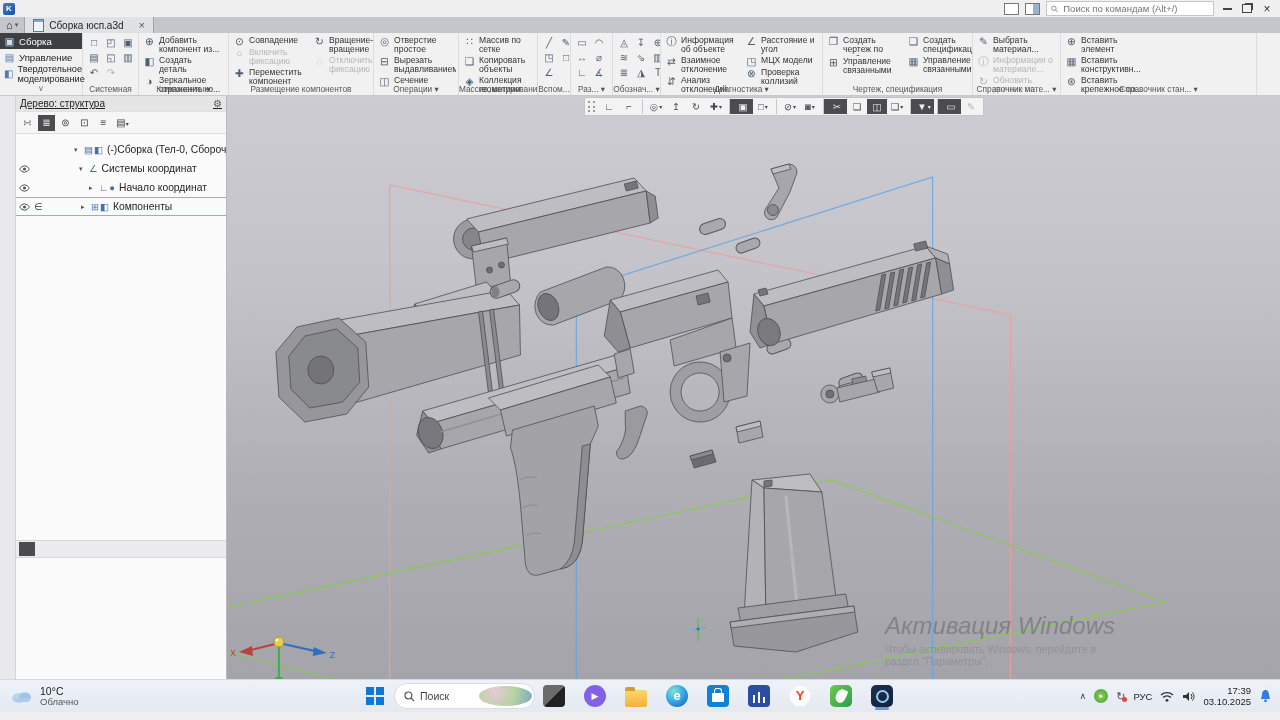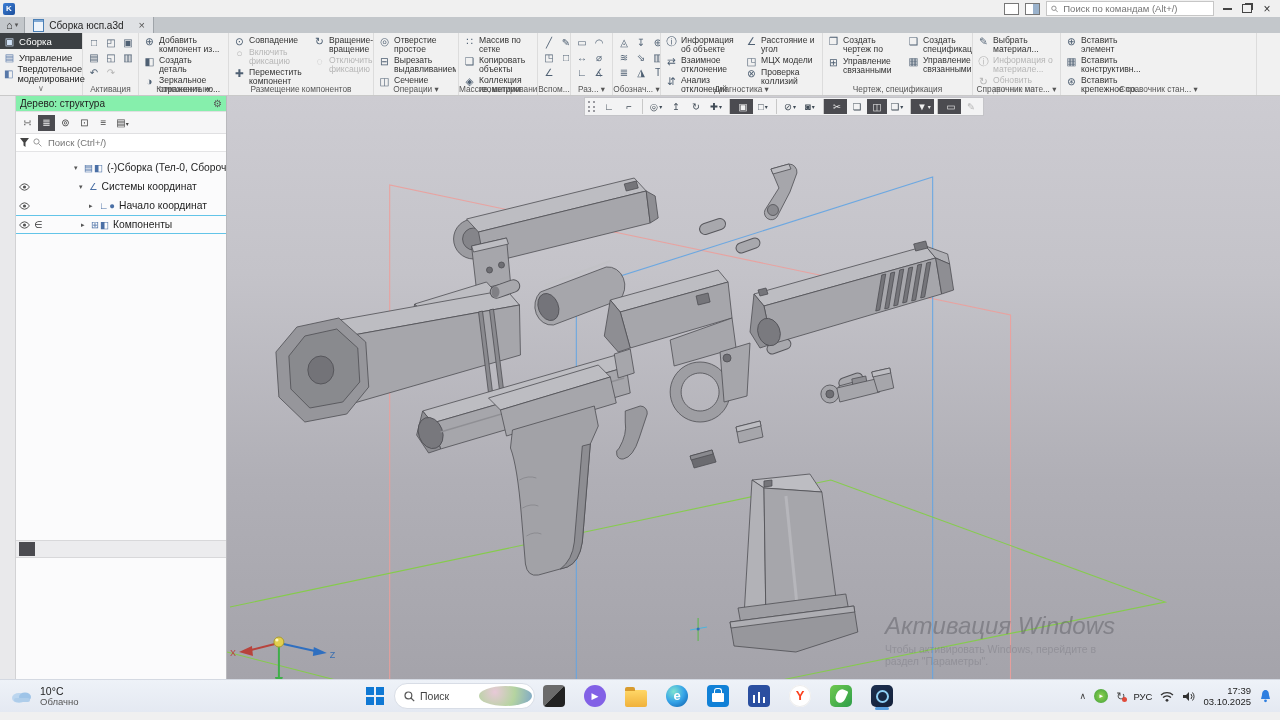--- a/index.html
+++ b/index.html
@@ -58,21 +58,21 @@
   .disabled,.litem.disabled .llabel,.litem.disabled .lglyph{color:#b6b6b6 !important;}
   .rfoot{position:absolute;bottom:0;left:0;right:0;height:11px;font-size:8.3px;color:#555;
          text-align:center;white-space:nowrap;overflow:hidden;}
   
   .main{position:absolute;top:96px;left:0;right:0;bottom:32px;display:flex;}
   .leftstrip{width:15px;flex:none;background:#e9e9eb;border-right:1px solid #d2d2d4;}
   .strip-icn{width:15px;height:17px;font-size:9px;color:#555;text-align:center;line-height:17px;}
   .treepanel{width:210px;flex:none;background:#fbfbfc;border-right:1px solid #b9b9bd;
              display:flex;flex-direction:column;}
   .thead{height:15px;display:flex;align-items:center;padding:0 4px;font-size:10px;color:#222;
-         background:#86efac;border-bottom:1px solid #e0e0e2;}
+         background:#e5e5e5;border-bottom:1px solid #e0e0e2;text-decoration:underline;}
   .thead .ttl{flex:1;}
   .gear{font-size:10px;color:#555;}
   .ttools{height:21px;display:flex;align-items:center;gap:2px;padding:0 3px;background:#f6f6f7;
           border-bottom:1px solid #e0e0e2;}
   .tt-btn{min-width:17px;height:16px;font-size:10px;color:#444;text-align:center;line-height:16px;}
   .tt-btn.dark{background:#4b4b50;color:#f2f2f2;}
   .tt-btn .vdd{display:none;font-size:6px;}
   .tt-btn.dd .vdd{display:inline;}
   .tsearch{height:17px;display:flex;align-items:center;gap:4px;background:#fff;
            border-bottom:1px solid #e4e4e6;padding:0 4px;}
@@ -265,21 +265,21 @@
                 <span class="ribtn">▤</span>
                 <span class="ribtn">◱</span>
                 <span class="ribtn">▥</span>
               </div>
               <div class="irow">
                 <span class="ribtn">↶</span>
                 <span class="ribtn disabled">↷</span>
               </div>
             </div>
           </div>
-          <div class="rfoot">Активация</div>
+          <div class="rfoot">Системная</div>
         </section>
         <section class="rgroup" style="width: 90px;">
           <div class="rbody">
             <div class="rcol">
               <div class="litem">
                 <span class="lglyph">⊕</span>
                 <span class="llabel">Добавить компонент из...</span>
               </div>
               <div class="litem">
                 <span class="lglyph">◧</span>
@@ -530,30 +530,20 @@
       </div>
       <div class="ttools">
 
       <span class="tt-btn"><i style="font-style:normal">∺</i></span>
           <span class="tt-btn dark"><i style="font-style:normal">≣</i></span>
           <span class="tt-btn"><i style="font-style:normal">⊚</i></span>
           <span class="tt-btn"><i style="font-style:normal">⊡</i></span>
           <span class="tt-btn"><i style="font-style:normal">≡</i></span>
           <span class="tt-btn dd"><i style="font-style:normal">▤</i><i class="vdd" style="font-style:normal">▾</i></span>
         </div>
-      <label class="tsearch">
-        <svg width="9" height="9" viewBox="0 0 9 9">
-            <path d="M0,0 H9 L5.5,4.5 V9 L3.5,7.5 V4.5 Z" fill="#444"></path>
-          </svg>
-        <svg width="9" height="9" viewBox="0 0 9 9">
-            <circle cx="3.5" cy="3.5" r="2.6" fill="none" stroke="#999"></circle>
-            <line x1="5.4" y1="5.4" x2="8.4" y2="8.4" stroke="#999"></line>
-          </svg>
-        <input placeholder="Поиск (Ctrl+/)" style="">
-      </label>
       <div id="tree-items">
           <div class="titem">
             <span class="teye"></span>
             <span class="tmem"></span>
             <span class="tind" style="width: 29px;"></span>
             <span class="texp">▾</span>
             <span class="ticn">▤◧</span>
             <span class="tlbl">(-)Сборка (Тел-0, Сборочных едини</span>
           </div>
           <div class="titem">

